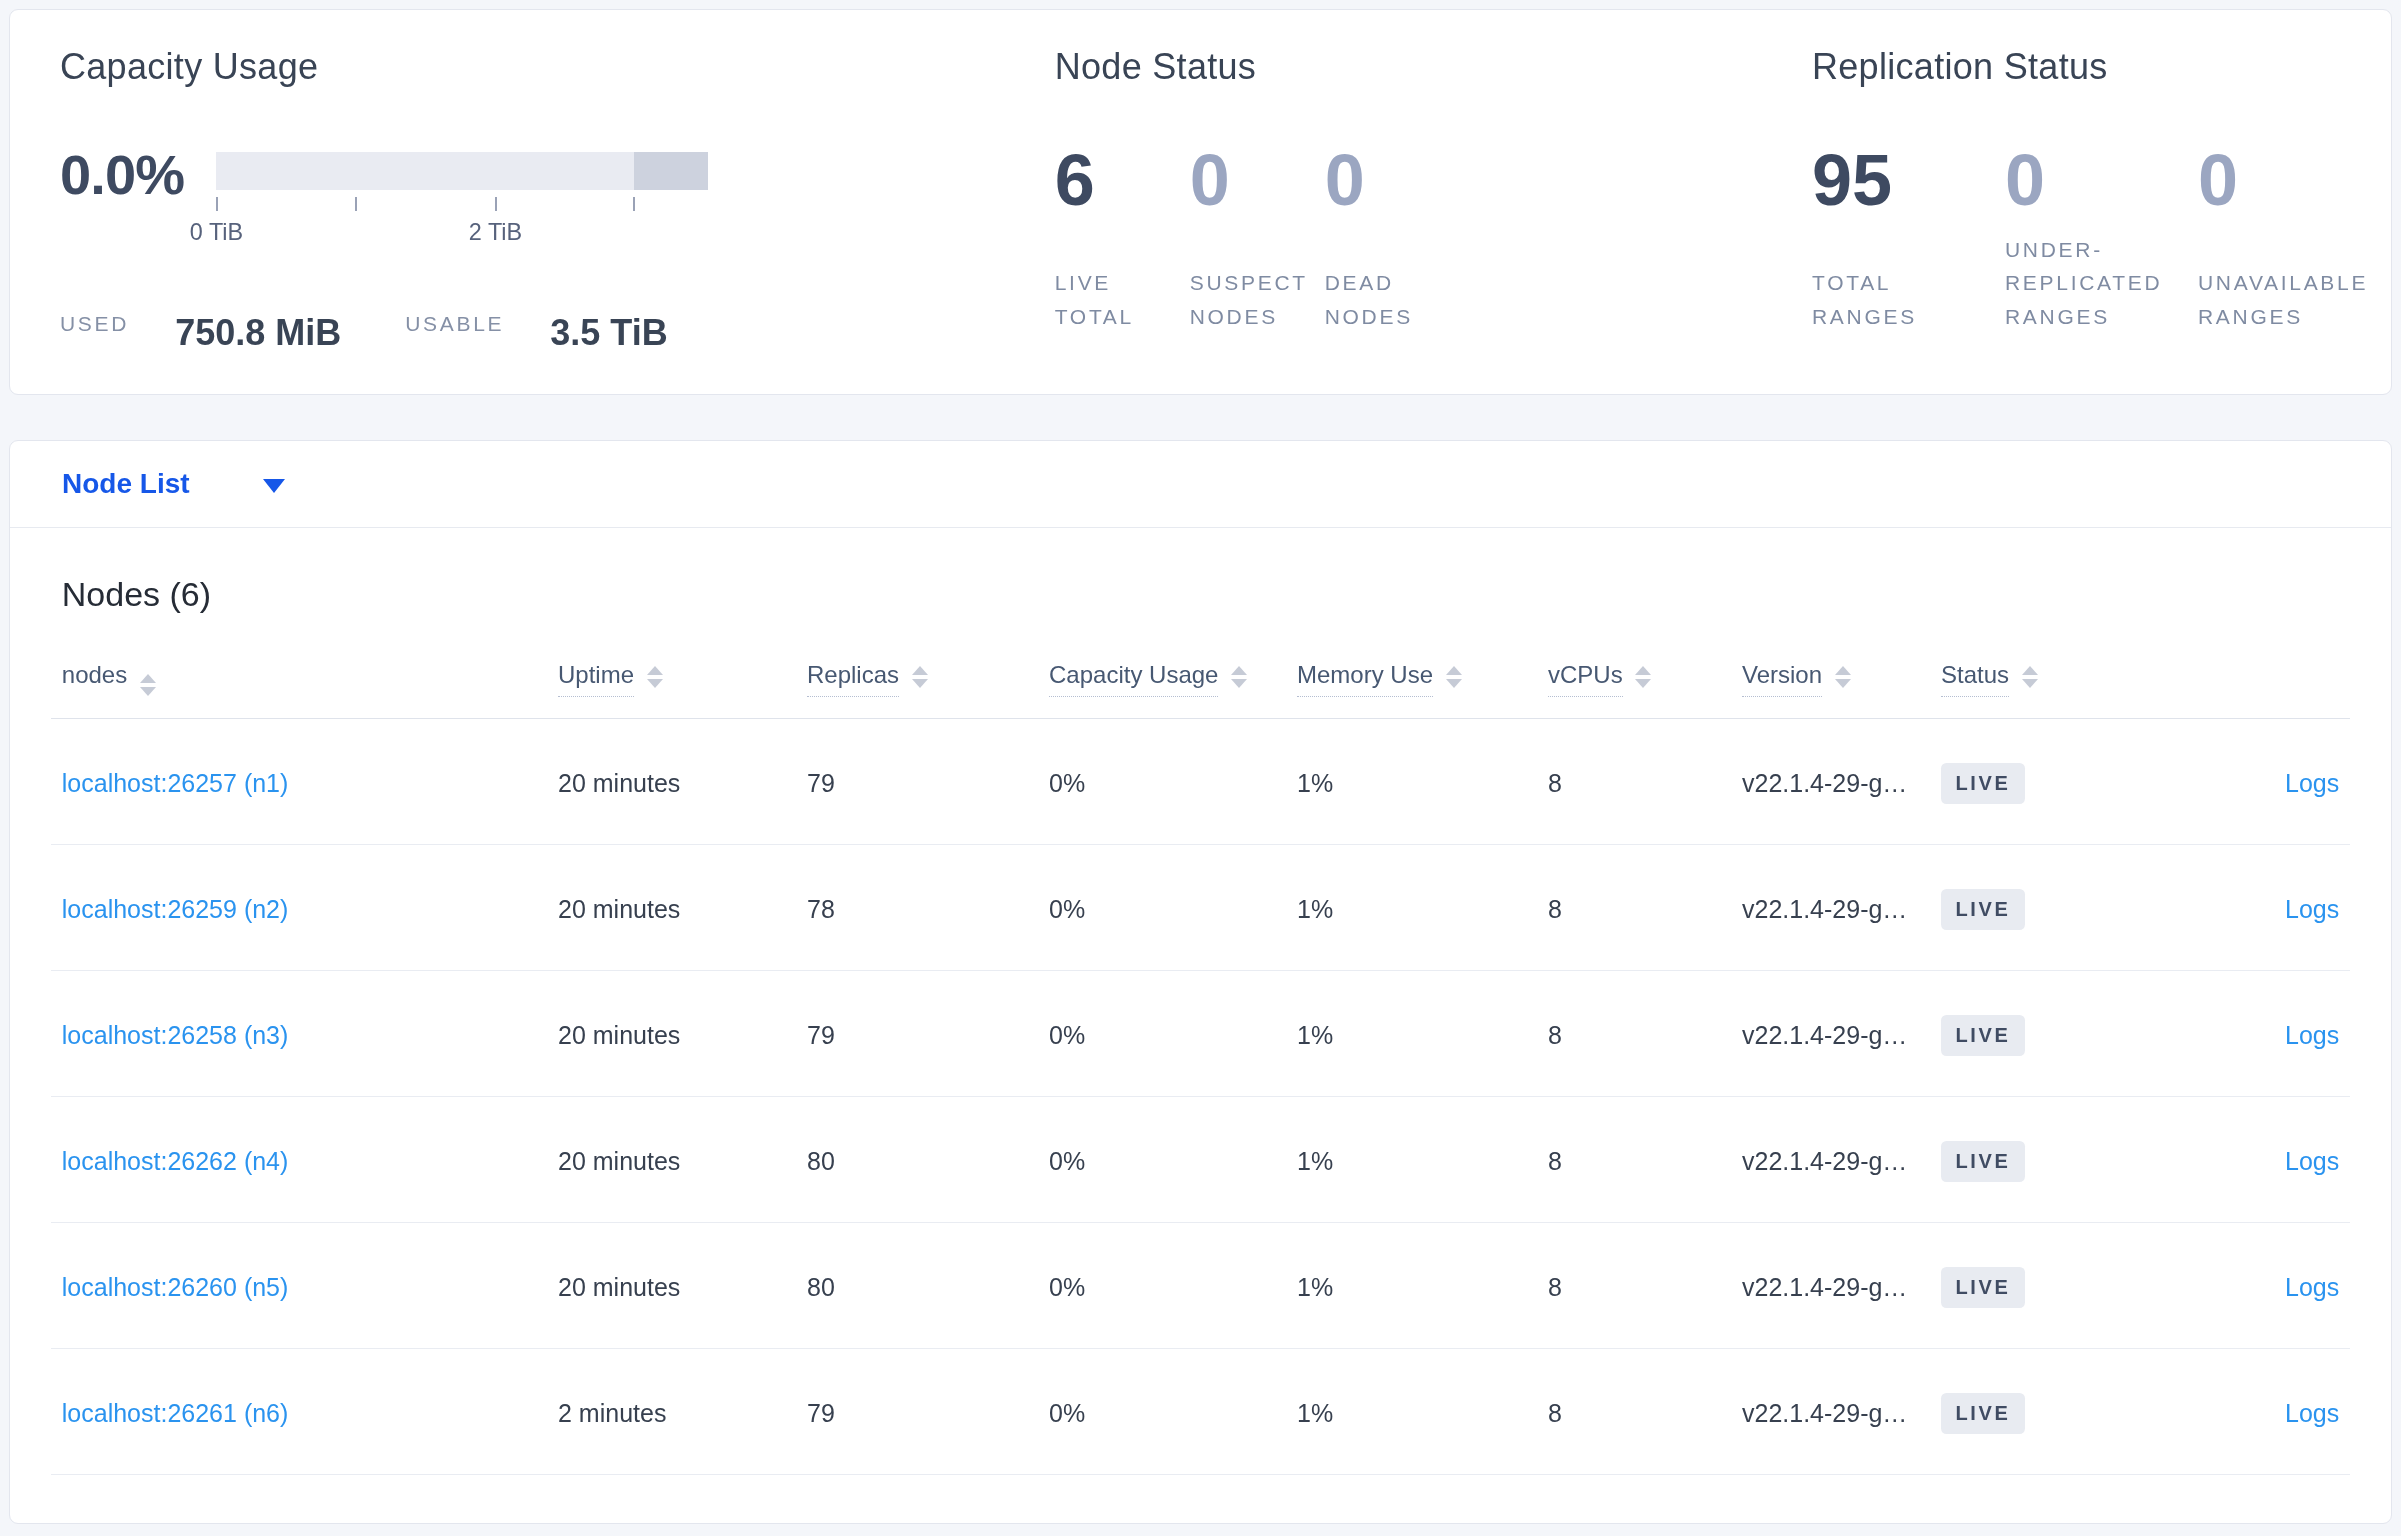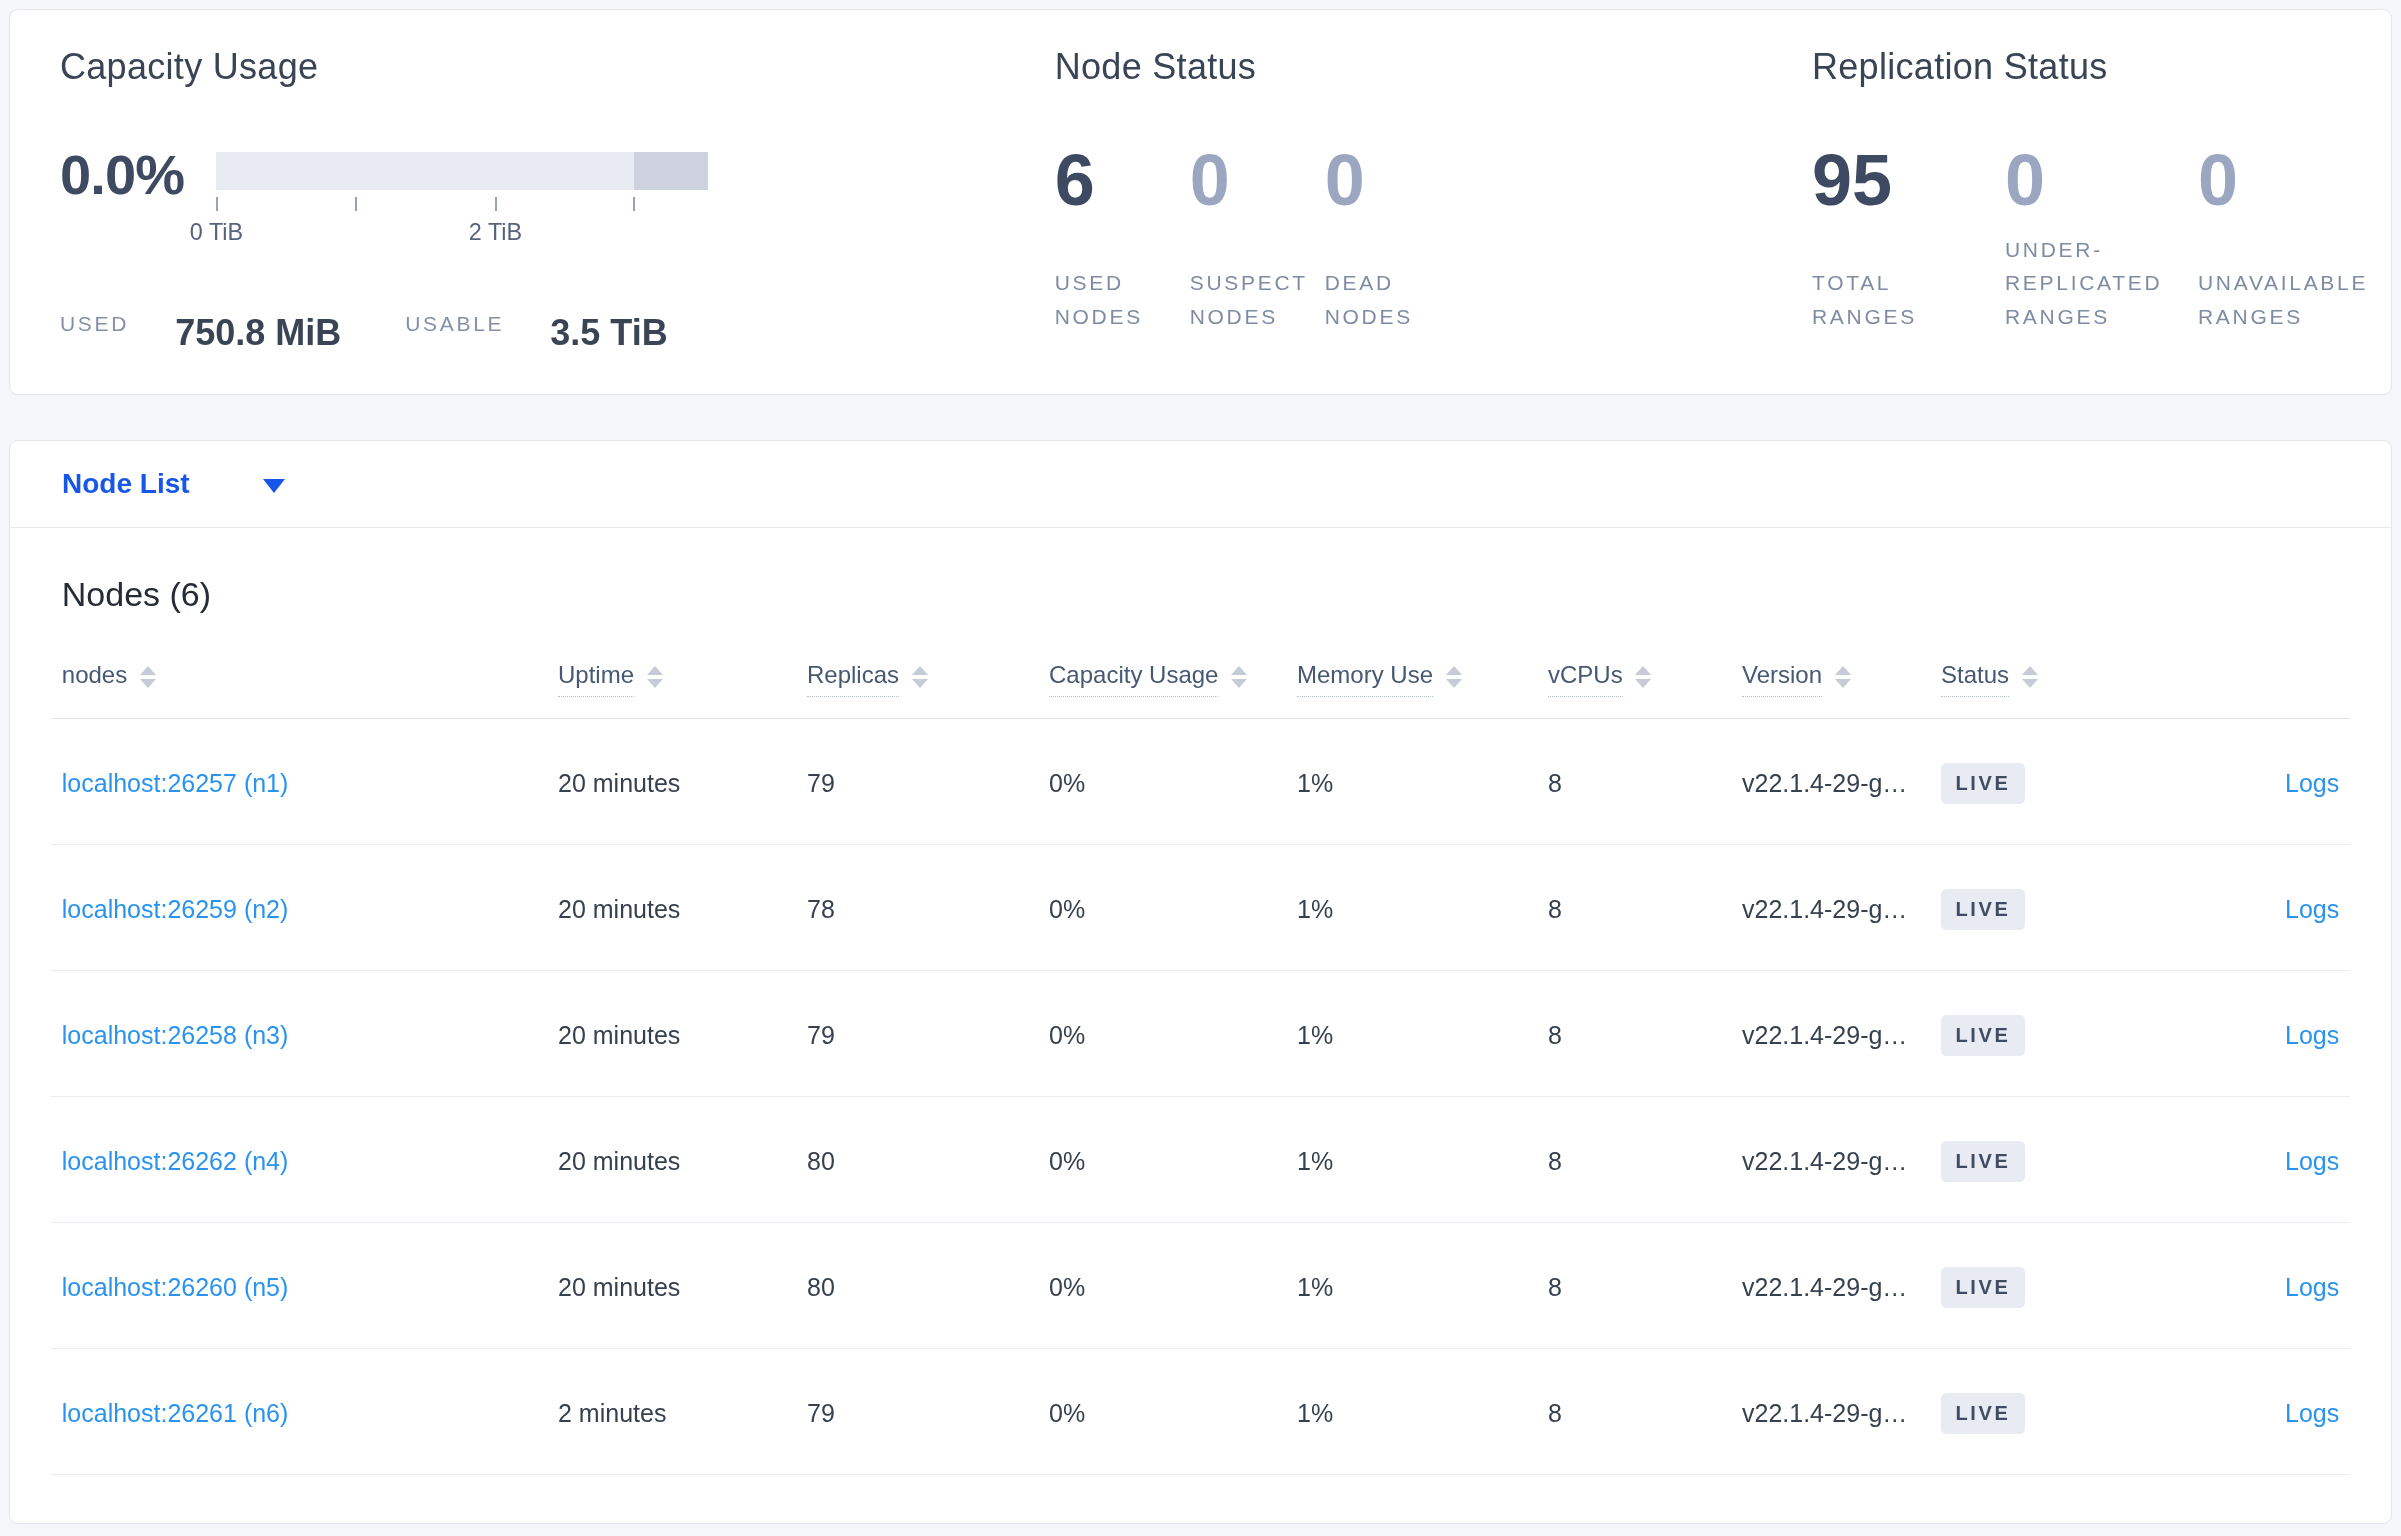--- a/index.html
+++ b/index.html
@@ -83,21 +83,21 @@
     border-left: 8px solid transparent; border-right: 8px solid transparent;
     border-bottom: 9px solid #c6cbd6;
   }
   .sort-icon .down {
     width: 0; height: 0; margin-top: 4.5px;
     border-left: 8px solid transparent; border-right: 8px solid transparent;
     border-top: 9px solid #c6cbd6;
   }
 
   .tr { display: flex; align-items: center; height: 126px; border-bottom: 1.8px solid #e9ecf2; font-size: 25px; color: #37404f; padding-top: 3.6px; }
-  .col-nodes { width: 507px; padding-left: 10.8px; }
+  .col-nodes { width: 507px; padding-left: 10.8px; align-items: flex-end; }
   .col-uptime { width: 249px; }
   .col-replicas { width: 242px; }
   .col-capacity { width: 248px; }
   .col-memory { width: 251px; }
   .col-vcpus { width: 194px; }
   .col-version { width: 199px; }
   .col-status { width: 199px; }
   .col-logs { flex: 1; display: flex; justify-content: flex-end; padding-right: 10.8px; }
 
   a.node-link, a.logs-link { color: #2a93ef; text-decoration: none; font-size: 25px; cursor: pointer; }
@@ -141,21 +141,21 @@
   </div>
 
   <div class="sec sec-nodestatus">
     <h2>Node Status</h2>
     <div class="big-row">
       <div class="big-num">6</div>
       <div class="big-num dim">0</div>
       <div class="big-num dim">0</div>
     </div>
     <div class="label-row">
-      <div class="status-label"><span class="wrapbox">USED NODES</span></div>
+      <div class="status-label"><span class="wrapbox">LIVE TOTAL</span></div>
       <div class="status-label"><span class="wrapbox">SUSPECT NODES</span></div>
       <div class="status-label"><span class="wrapbox">DEAD NODES</span></div>
     </div>
   </div>
 
   <div class="sec sec-replication">
     <h2>Replication Status</h2>
     <div class="big-row">
       <div class="big-num">95</div>
       <div class="big-num dim">0</div>

